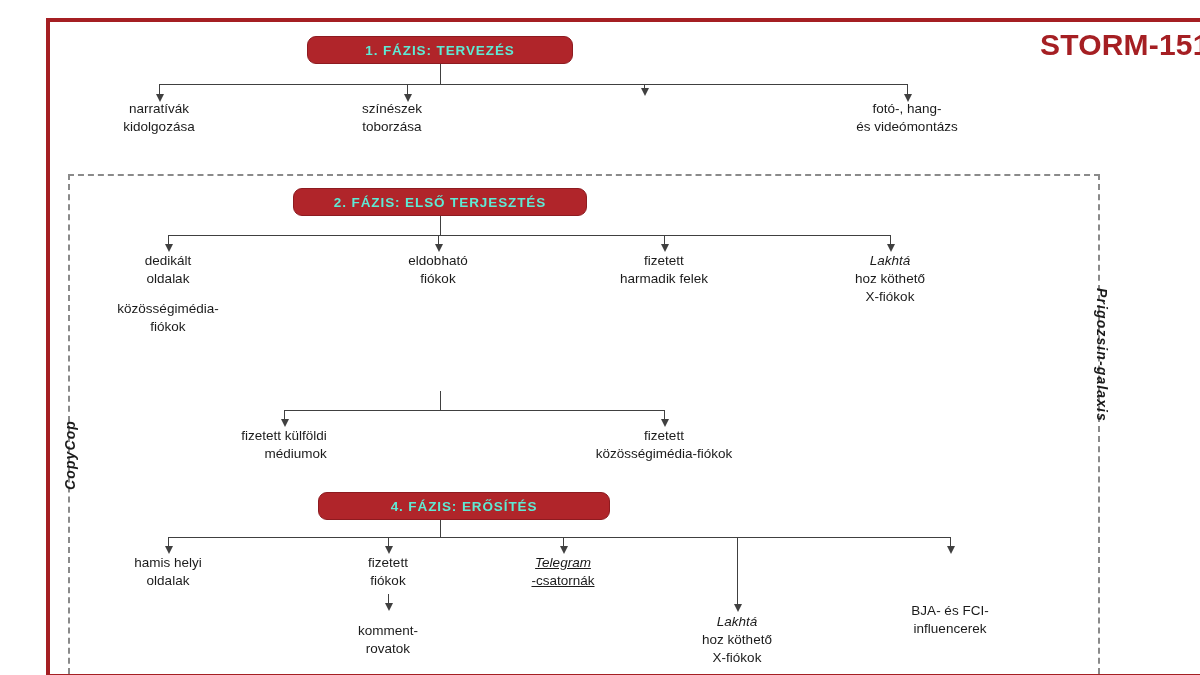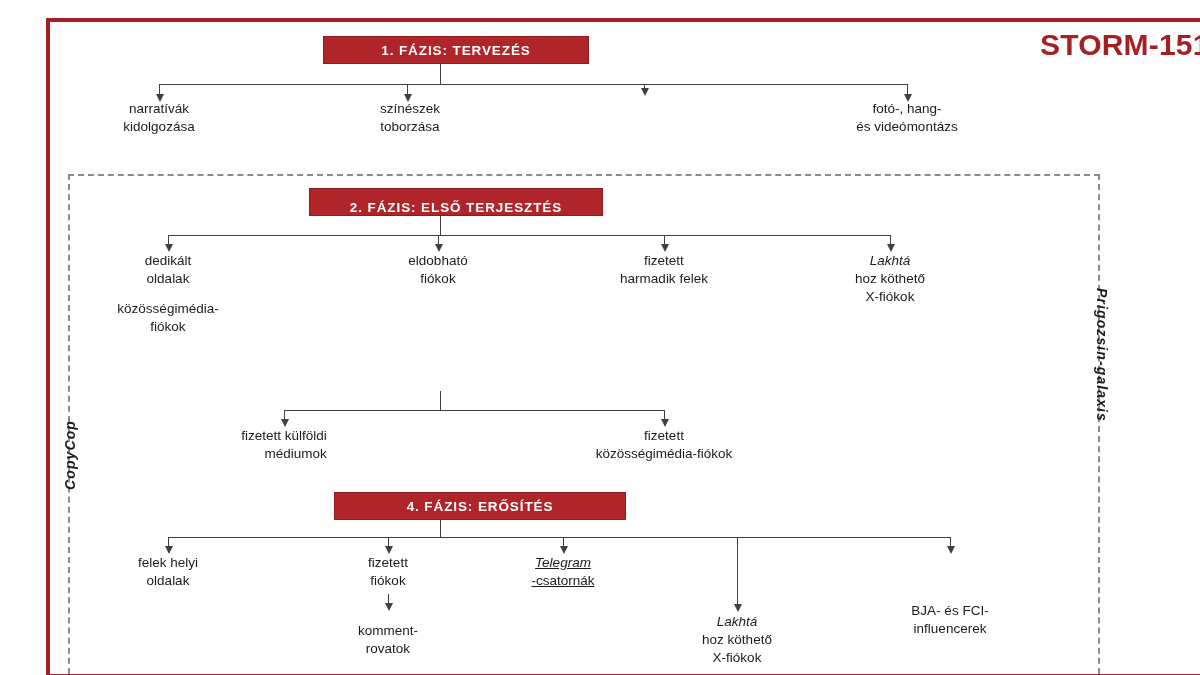--- a/index.html
+++ b/index.html
@@ -46,32 +46,31 @@
     font-weight: bold;
     color: #a51f23;
     letter-spacing: 0.2px;
     white-space: nowrap;
   }
   
   .phase-bar {
     position: absolute;
     background: #b0252a;
     border: 1px solid #8d1b20;
-    border-radius: 0;
-    color: #ffffff;
+    border-radius: 9px;
+    color: #5eead4;
     font-size: 13.5px;
     font-weight: bold;
     letter-spacing: 0.9px;
     display: flex;
     align-items: center;
     justify-content: center;
     box-sizing: border-box;
     height: 28px;
     white-space: nowrap;
-    margin-left: 16px;
   }
   
   .node {
     position: absolute;
     font-size: 13.5px;
     color: #1b1b1b;
     line-height: 18px;
     text-align: center;
     white-space: nowrap;
     transform: translateX(-50%);
@@ -146,30 +145,30 @@
   <div class="arrow" style="left:407.5px; top:94px;"></div>
   <div class="vline" style="left:644px; top:84px; height:6px;"></div>
   <div class="arrow" style="left:644.5px; top:88px;"></div>
   <div class="vline" style="left:907px; top:84px; height:12px;"></div>
   <div class="arrow" style="left:907.5px; top:94px;"></div>
 
   <div class="node" style="left:159px; top:100px;">
     <div>narratívák</div>
     <div>kidolgozása</div>
   </div>
-  <div class="node" style="left:410px; top:100px;">
+  <div class="node" style="left:392px; top:100px;">
     <div>színészek</div>
     <div>toborzása</div>
   </div>
   <div class="node" style="left:907px; top:100px;">
     <div>fotó-, hang-</div>
     <div>és videómontázs</div>
   </div>
 
-  <div class="phase-bar" style="left:293px; top:188px; width:294px;align-items:flex-end;">
+  <div class="phase-bar" style="left:293px; top:188px; width:294px;">
     <span>2. FÁZIS: ELSŐ TERJESZTÉS</span>
   </div>
   <div class="vline" style="left:440px; top:216px; height:19px;"></div>
   <div class="hline" style="left:168px; top:235px; width:722px;"></div>
   <div class="vline" style="left:168px; top:235px; height:11px;"></div>
   <div class="arrow" style="left:168.5px; top:244px;"></div>
   <div class="vline" style="left:438px; top:235px; height:11px;"></div>
   <div class="arrow" style="left:438.5px; top:244px;"></div>
   <div class="vline" style="left:664px; top:235px; height:11px;"></div>
   <div class="arrow" style="left:664.5px; top:244px;"></div>
@@ -224,21 +223,21 @@
   <div class="vline" style="left:388px; top:537px; height:11px;"></div>
   <div class="arrow" style="left:388.5px; top:546px;"></div>
   <div class="vline" style="left:563px; top:537px; height:11px;"></div>
   <div class="arrow" style="left:563.5px; top:546px;"></div>
   <div class="vline" style="left:737px; top:537px; height:69px;"></div>
   <div class="arrow" style="left:737.5px; top:604px;"></div>
   <div class="vline" style="left:950px; top:537px; height:11px;"></div>
   <div class="arrow" style="left:950.5px; top:546px;"></div>
 
   <div class="node" style="left:168px; top:554px;">
-    <div>felek helyi</div>
+    <div>hamis helyi</div>
     <div>oldalak</div>
   </div>
   <div class="node" style="left:388px; top:554px;">
     <div>fizetett</div>
     <div>fiókok</div>
   </div>
 
   <div class="vline" style="left:388px; top:594px; height:11px;"></div>
   <div class="arrow" style="left:388.5px; top:603px;"></div>
   <div class="node" style="left:388px; top:613px;margin-top:9px;">

